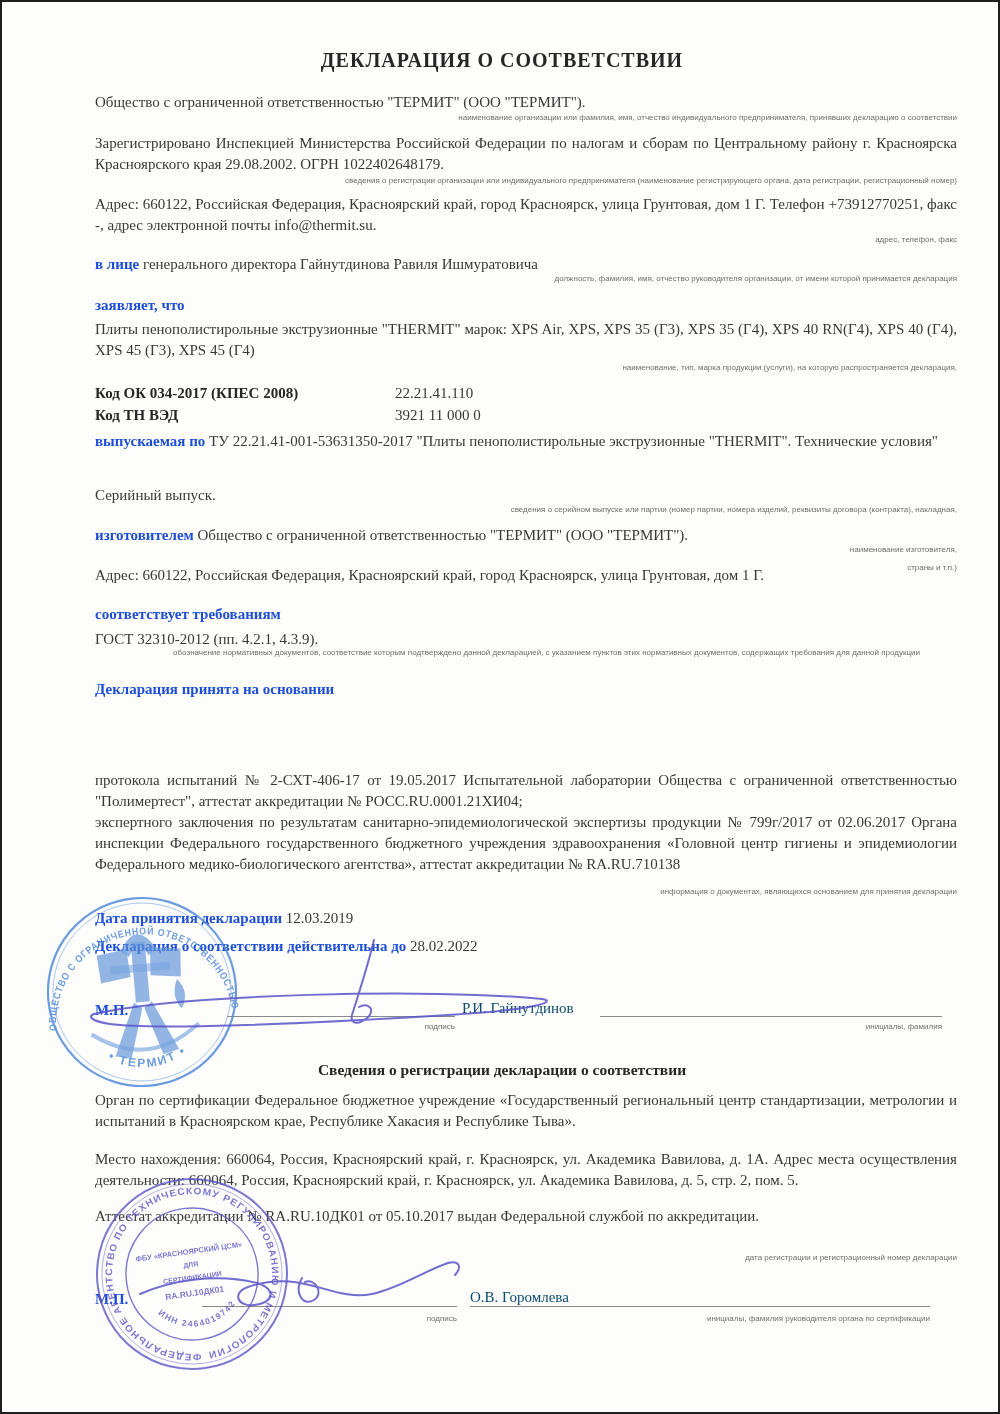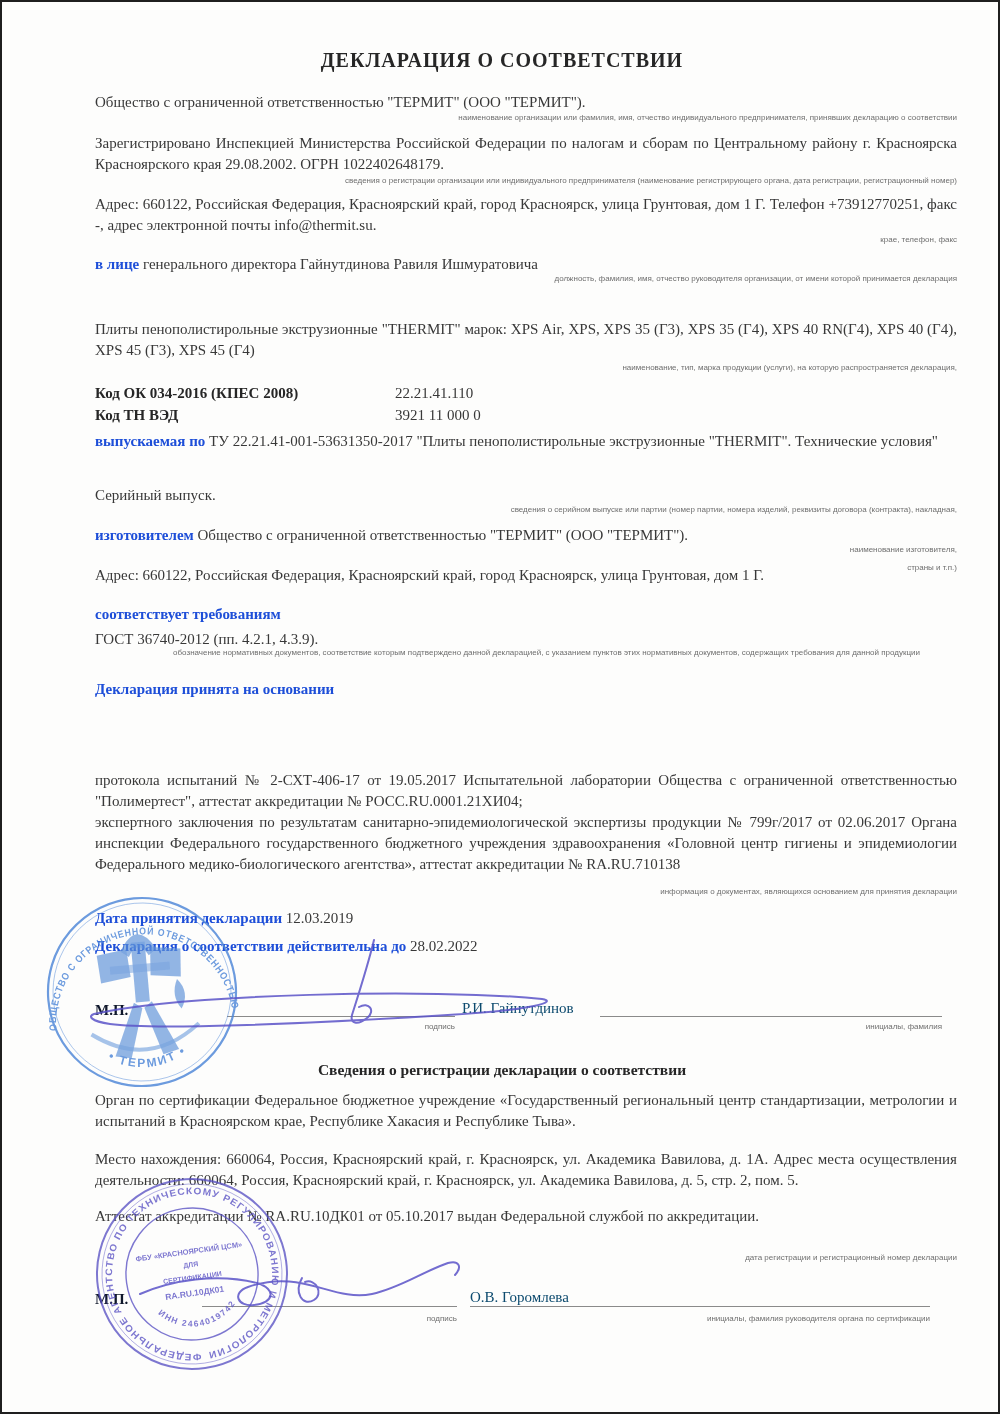--- a/index.html
+++ b/index.html
@@ -17,68 +17,69 @@
   .line{position:absolute;left:93px;width:862px;font:15px/21px "Liberation Serif", serif;color:#383838;}
   .just{text-align:justify;}
   .b{font-weight:bold;color:#1d4ed8;}
   .cap{position:absolute;left:93px;width:862px;font:8px/11px "Liberation Sans", sans-serif;color:#6e6e6e;text-align:right;}
   .title{position:absolute;left:0;width:1000px;text-align:center;font:bold 20px/24px "Liberation Serif", serif;color:#262626;letter-spacing:1px;}
   .heading-center{position:absolute;left:0;width:1000px;text-align:center;font:bold 15.5px/20px "Liberation Serif", serif;color:#262626;}
   .coderow{position:absolute;left:93px;width:862px;display:flex;font:15px/20px "Liberation Serif", serif;}
   .coderow .lbl{width:300px;font-weight:bold;color:#262626;}
   .rule{position:absolute;height:0;border-bottom:1px solid #8a8a8a;}
   .overlay{position:absolute;left:0;top:0;pointer-events:none;}
-  .mp{position:absolute;font:bold 15px/18px "Liberation Serif", serif;color:#0f172a;}
+  .mp{position:absolute;font:bold 15px/18px "Liberation Serif", serif;color:#1d4ed8;}
   .sigName{position:absolute;font:15px/18px "Liberation Serif", serif;color:#0c4a6e;}
 </style>
 </head>
 <body>
 
 <div class="page">
 
   <div class="title" style="top:46px">ДЕКЛАРАЦИЯ О СООТВЕТСТВИИ</div>
 
   <div class="line" style="top:90px">Общество с ограниченной ответственностью "ТЕРМИТ" (ООО "ТЕРМИТ").</div>
   <div class="cap" style="top:110px">наименование организации или фамилия, имя, отчество индивидуального предпринимателя, принявших декларацию о соответствии</div>
 
   <div class="line just" style="top:131px">Зарегистрировано Инспекцией Министерства Российской Федерации по налогам и сборам по Центральному району г. Красноярска Красноярского края 29.08.2002. ОГРН 1022402648179.</div>
   <div class="cap" style="top:173px">сведения о регистрации организации или индивидуального предпринимателя (наименование регистрирующего органа, дата регистрации, регистрационный номер)</div>
 
   <div class="line just" style="top:192px">Адрес: 660122, Российская Федерация, Красноярский край, город Красноярск, улица Грунтовая, дом 1 Г. Телефон +73912770251, факс -, адрес электронной почты info@thermit.su.</div>
-  <div class="cap" style="top:232px">крае, телефон, факс</div>
+  <div class="cap" style="top:232px">адрес, телефон, факс</div>
 
   <div class="line" style="top:252px"><span class="b">в лице</span><span> генерального директора Гайнутдинова Равиля Ишмуратовича</span></div>
   <div class="cap" style="top:271px">должность, фамилия, имя, отчество руководителя организации, от имени которой принимается декларация</div>
 
+  <div class="line b" style="top:293px">заявляет, что</div>
 
   <div class="line just" style="top:317px">Плиты пенополистирольные экструзионные "THERMIT" марок: XPS Air, XPS, XPS 35 (Г3), XPS 35 (Г4), XPS 40 RN(Г4), XPS 40 (Г4), XPS 45 (Г3), XPS 45 (Г4)</div>
   <div class="cap" style="top:360px">наименование, тип, марка продукции (услуги), на которую распространяется декларация,</div>
 
   <div class="coderow" style="top:381px">
-    <span class="lbl">Код ОК 034-2016 (КПЕС 2008)</span>
+    <span class="lbl">Код ОК 034-2017 (КПЕС 2008)</span>
     <span>22.21.41.110</span>
   </div>
   <div class="coderow" style="top:403px">
     <span class="lbl">Код ТН ВЭД</span>
     <span>3921 11 000 0</span>
   </div>
 
   <div class="line just" style="top:429px"><span class="b">выпускаемая по</span><span> ТУ 22.21.41-001-53631350-2017 "Плиты пенополистирольные экструзионные "THERMIT". Технические условия"</span></div>
 
   <div class="line" style="top:483px">Серийный выпуск.</div>
   <div class="cap" style="top:502px">сведения о серийном выпуске или партии (номер партии, номера изделий, реквизиты договора (контракта), накладная,</div>
 
   <div class="line" style="top:523px"><span class="b">изготовителем</span><span> Общество с ограниченной ответственностью "ТЕРМИТ" (ООО "ТЕРМИТ").</span></div>
   <div class="cap" style="top:542px">наименование изготовителя,</div>
 
   <div class="line" style="top:563px">Адрес: 660122, Российская Федерация, Красноярский край, город Красноярск, улица Грунтовая, дом 1 Г.</div>
   <div class="cap" style="top:560px">страны и т.п.)</div>
 
   <div class="line b" style="top:602px">соответствует требованиям</div>
-  <div class="line" style="top:627px">ГОСТ 36740-2012 (пп. 4.2.1, 4.3.9).</div>
+  <div class="line" style="top:627px">ГОСТ 32310-2012 (пп. 4.2.1, 4.3.9).</div>
   <div class="cap" style="top:645px;left:130px;width:788px">обозначение нормативных документов, соответствие которым подтверждено данной декларацией, с указанием пунктов этих нормативных документов, содержащих требования для данной продукции</div>
 
   <div class="line b" style="top:677px">Декларация принята на основании</div>
   <div class="line just" style="top:768px">протокола испытаний № 2-СХТ-406-17 от 19.05.2017 Испытательной лаборатории Общества с ограниченной ответственностью "Полимертест", аттестат аккредитации № РОСС.RU.0001.21ХИ04;</div>
   <div class="line just" style="top:810px">экспертного заключения по результатам санитарно-эпидемиологической экспертизы продукции № 799г/2017 от 02.06.2017 Органа инспекции Федерального государственного бюджетного учреждения здравоохранения «Головной центр гигиены и эпидемиологии Федерального медико-биологического агентства», аттестат аккредитации № RA.RU.710138</div>
   <div class="cap" style="top:884px">информация о документах, являющихся основанием для принятия декларации</div>
 
   <div class="line" style="top:906px"><span class="b">Дата принятия декларации</span><span> 12.03.2019</span></div>
   <div class="line" style="top:934px"><span class="b">Декларация о соответствии действительна до</span><span> 28.02.2022</span></div>
 

